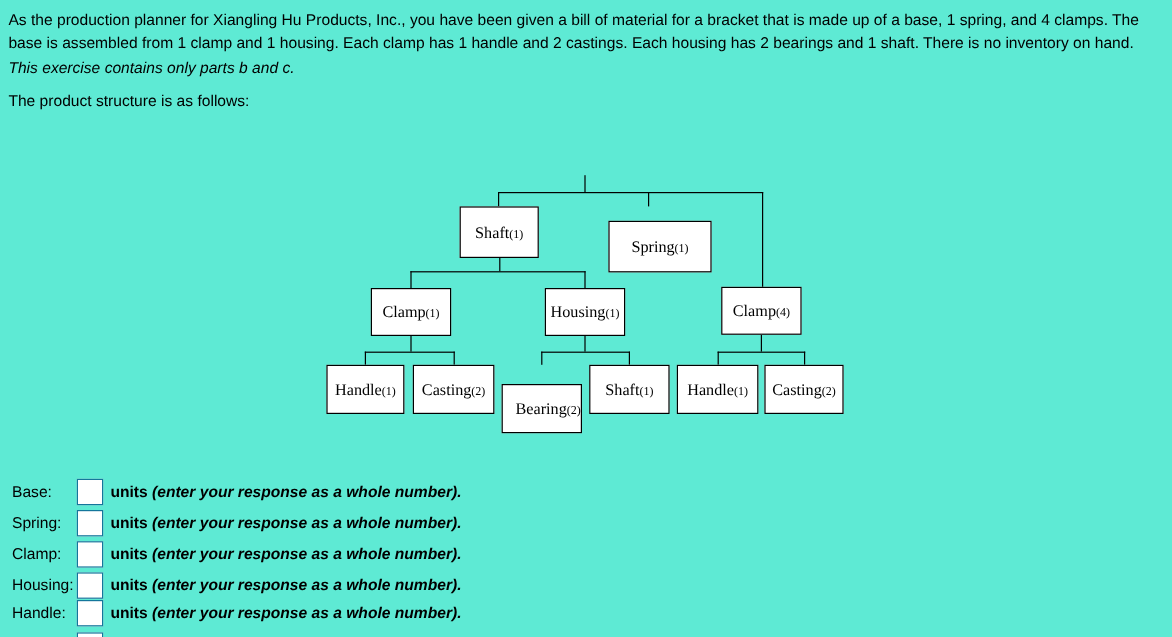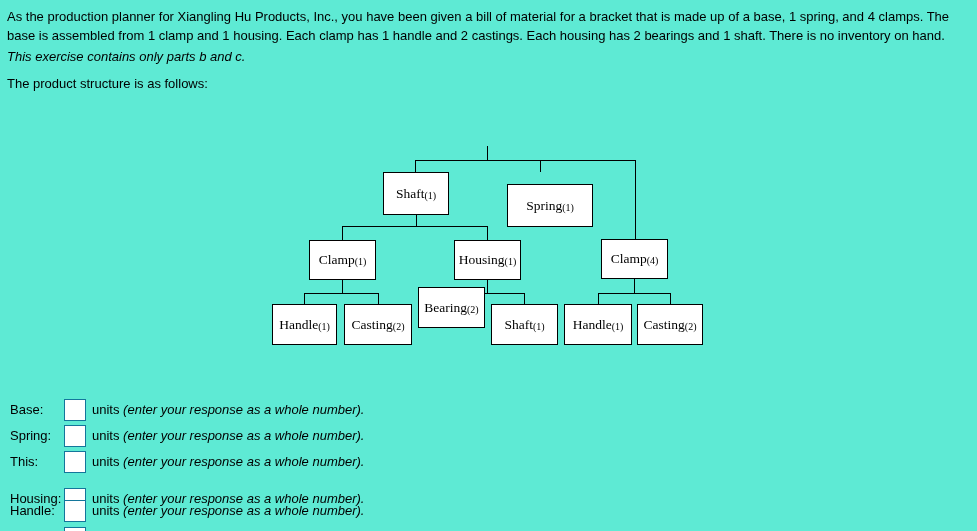--- a/index.html
+++ b/index.html
@@ -25,21 +25,21 @@
   .line { position:absolute; background:#000; }
 
   
   .answer-row { position:absolute; left:0; width:977px; height:22px; line-height:22px; }
   .answer-row .lbl { position:absolute; left:10px; top:0; }
   .answer-row input {
     position:absolute; left:64px; top:0; width:22px; height:22px;
     border:1.5px solid #14769B; background:#fff; outline:none;
     font-family:"Liberation Sans", sans-serif; font-size:13px; text-align:center;
   }
-  .answer-row .after { position:absolute; left:92px; top:0; white-space:nowrap; }
+  .answer-row .after { position:absolute; left:92px; top:0; white-space:nowrap;font-weight:bold; }
 </style>
 </head>
 <body>
 
 <div class="page">
 
   <div class="para" style="top:7px;">As the production planner for Xiangling Hu Products, Inc., you have been given a bill of material for a bracket that is made up of a base, 1 spring, and 4 clamps. The base is assembled from 1 clamp and 1 housing. Each clamp has 1 handle and 2 castings. Each housing has 2 bearings and 1 shaft. There is no inventory on hand.</div>
   <div class="para" style="top:74px;">The product structure is as follows:</div>
   <div class="para italic" style="top:47px;">This exercise contains only parts b and c.</div>
 
@@ -88,21 +88,21 @@
         <sub>(4)</sub>
     </div>
     <div class="node" style="left:272px;top:304px;width:65px;height:41px;">
       <span>Handle</span>
         <sub>(1)</sub>
     </div>
     <div class="node" style="left:344px;top:304px;width:68px;height:41px;">
       <span>Casting</span>
         <sub>(2)</sub>
     </div>
-    <div class="node" style="left:418px;top:287px;width:67px;height:41px;">
+    <div class="node" style="left:418px;top:320px;width:67px;height:41px;justify-content:flex-end;">
       <span>Bearing</span>
         <sub>(2)</sub>
     </div>
     <div class="node" style="left:491px;top:304px;width:67px;height:41px;">
       <span>Shaft</span>
         <sub>(1)</sub>
     </div>
     <div class="node" style="left:564px;top:304px;width:68px;height:41px;">
       <span>Handle</span>
         <sub>(1)</sub>
@@ -118,25 +118,25 @@
     <span class="lbl">Base:</span>
     <input type="text" value="" style="">
     <span class="after"><span>units</span> <span class="italic">(enter your response as a whole number).</span></span>
   </div>
   <div class="answer-row" style="top:425px;padding-left:11px;">
     <span class="lbl">Spring:</span>
     <input type="text" value="" style="">
     <span class="after"><span>units</span> <span class="italic">(enter your response as a whole number).</span></span>
   </div>
   <div class="answer-row" style="top:451px;">
-    <span class="lbl">This:</span>
+    <span class="lbl">Clamp:</span>
     <input type="text" value="" style="">
     <span class="after"><span>units</span> <span class="italic">(enter your response as a whole number).</span></span>
   </div>
-  <div class="answer-row" style="top:477px;margin-top:11px;">
+  <div class="answer-row" style="top:477px;">
     <span class="lbl">Housing:</span>
     <input type="text" value="" style="">
     <span class="after"><span>units</span> <span class="italic">(enter your response as a whole number).</span></span>
   </div>
   <div class="answer-row" style="top:500px;">
     <span class="lbl">Handle:</span>
     <input type="text" value="" style="">
     <span class="after"><span>units</span> <span class="italic">(enter your response as a whole number).</span></span>
   </div>
 

